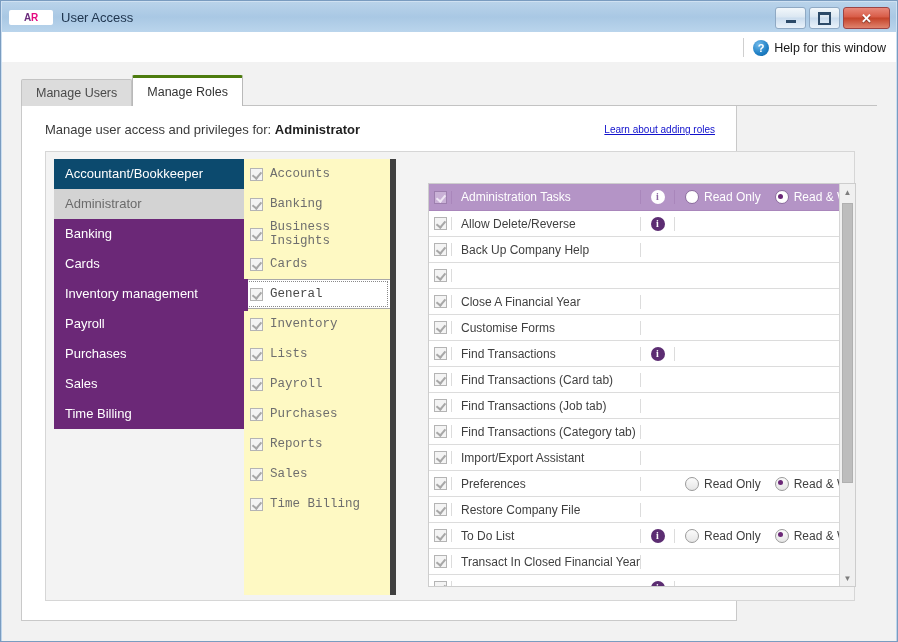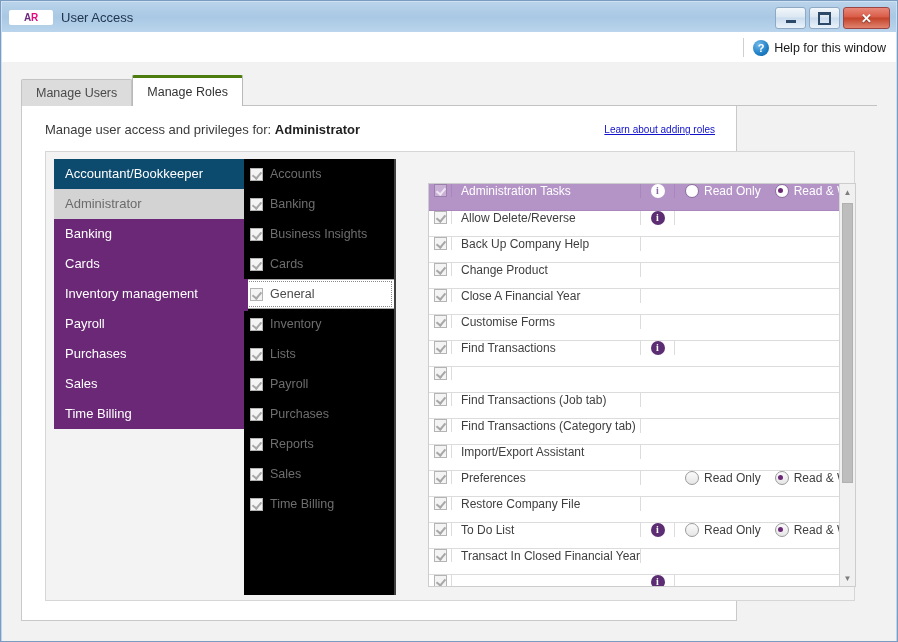--- a/index.html
+++ b/index.html
@@ -234,23 +234,24 @@
     background: #d3d3d3;
     color: #6b6b6b;
   }
 
   
   .categories {
     position: absolute;
     left: 198px; top: 7px;
     width: 152px;
     height: 436px;
-    background: #000000;
-    border-right: 2px solid #404040;
-    box-sizing: border-box;
+    background: #fef9c3;
+    border-right: 6px solid #404040;
+    box-sizing: border-box;
+    font-family: Liberation Mono, monospace;
   }
   .cat-item {
     position: relative;
     height: 30px;
     display: flex;
     align-items: center;
     padding-left: 26px;
     font-size: 12.5px;
     color: #6e6e6e;
     box-sizing: border-box;
@@ -298,21 +299,21 @@
     left: 382px; top: 31px;
     width: 428px;
     height: 404px;
     background: #ffffff;
     border: 1px solid #cdcdcd;
     box-sizing: border-box;
     overflow: hidden;
   }
   .trow {
     display: flex;
-    align-items: flex-start;
+    align-items: center;
     height: 26px;
     border-bottom: 1px solid #dcdcdc;
     box-sizing: border-box;
   }
   .trow .c-check {
     width: 23px;
     display: flex;
     align-items: center;
     justify-content: center;
     border-right: 1px solid #dcdcdc;
@@ -593,21 +594,20 @@
                   <span class="cbx"></span>
                 </div>
                 <div class="c-label">Back Up Company Help</div>
                 <div class="c-info"></div>
                 <div class="c-perm"></div>
               </div>
               <div class="trow">
                 <div class="c-check">
                   <span class="cbx"></span>
                 </div>
-                <div class="c-label">Change Product</div>
                 <div class="c-info"></div>
                 <div class="c-perm"></div>
               </div>
               <div class="trow">
                 <div class="c-check">
                   <span class="cbx"></span>
                 </div>
                 <div class="c-label">Close A Financial Year</div>
                 <div class="c-info"></div>
                 <div class="c-perm"></div>
@@ -627,20 +627,21 @@
                 <div class="c-label">Find Transactions</div>
                 <div class="c-info">
                   <span class="info-icon">i</span>
                 </div>
                 <div class="c-perm"></div>
               </div>
               <div class="trow">
                 <div class="c-check">
                   <span class="cbx"></span>
                 </div>
+                <div class="c-label">Find Transactions (Card tab)</div>
                 <div class="c-info"></div>
                 <div class="c-perm"></div>
               </div>
               <div class="trow">
                 <div class="c-check">
                   <span class="cbx"></span>
                 </div>
                 <div class="c-label">Find Transactions (Job tab)</div>
                 <div class="c-info"></div>
                 <div class="c-perm"></div>

